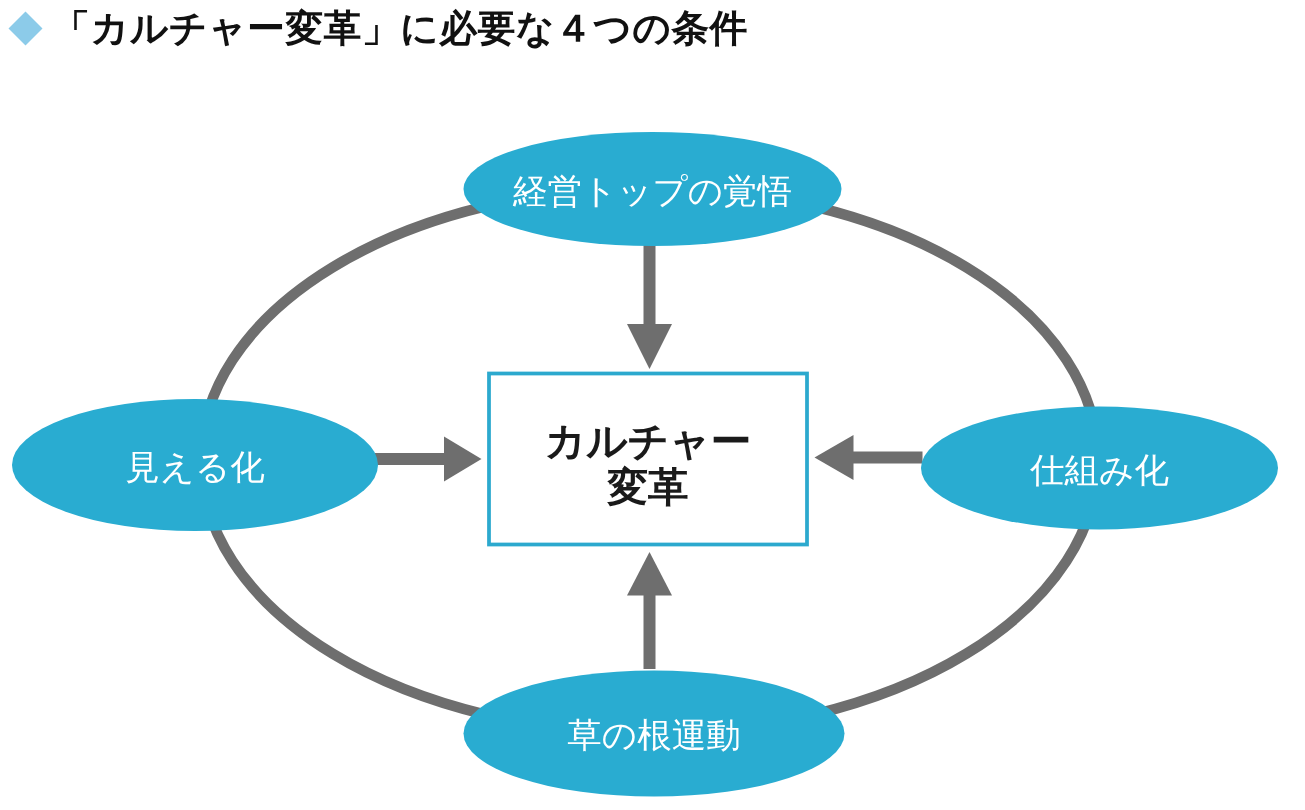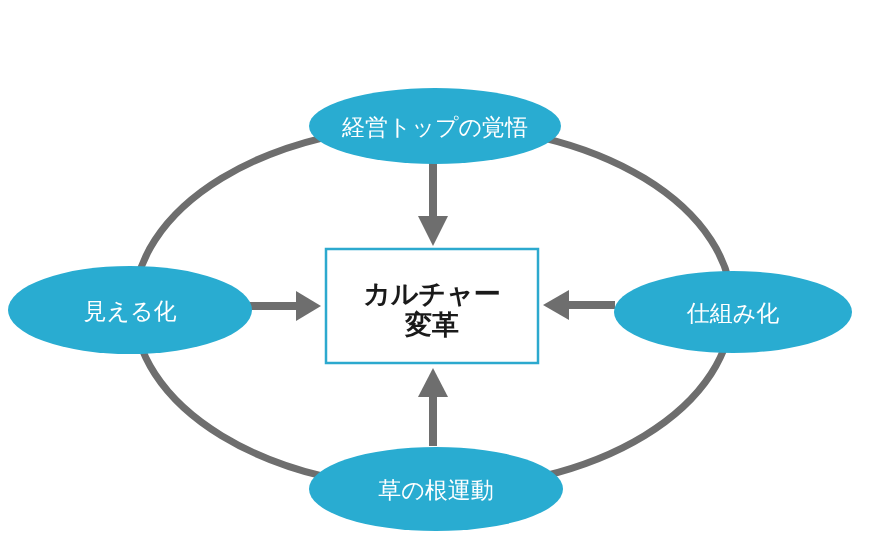--- a/index.html
+++ b/index.html
@@ -78,20 +78,24 @@
     font-weight: bold;
     text-anchor: middle;
     font-family: "Liberation Sans", "DejaVu Sans", sans-serif;
   }
 </style>
 </head>
 <body>
 
 <div class="stage">
 
+  <div class="title-row">
+    <span class="diamond"></span>
+    <h1 class="page-title">「カルチャー変革」に必要な４つの条件</h1>
+  </div>
 
   <svg class="diagram" width="870" height="540" viewBox="0 0 870 540">
 
     <ellipse class="ring" cx="433" cy="307" rx="299" ry="182"></ellipse>
 
     <g>
       <rect class="arrow-part" x="429" y="160" width="8" height="58"></rect>
       <polygon class="arrow-part" points="418,216 448,216 433,246"></polygon>
     </g>
     <g>

